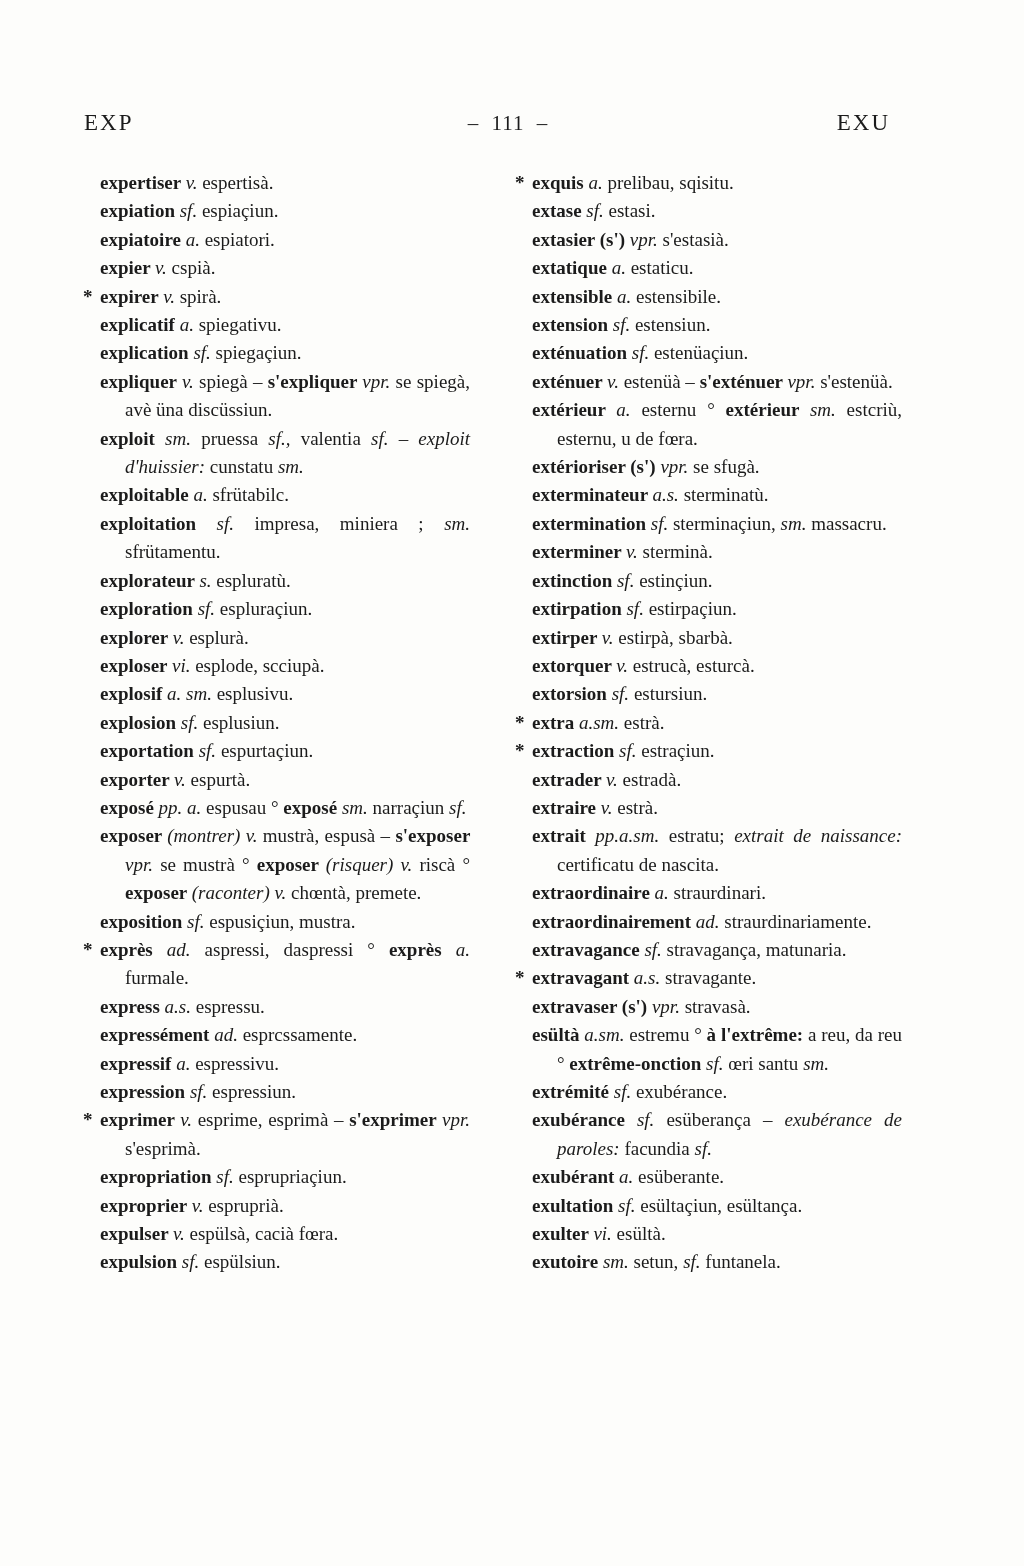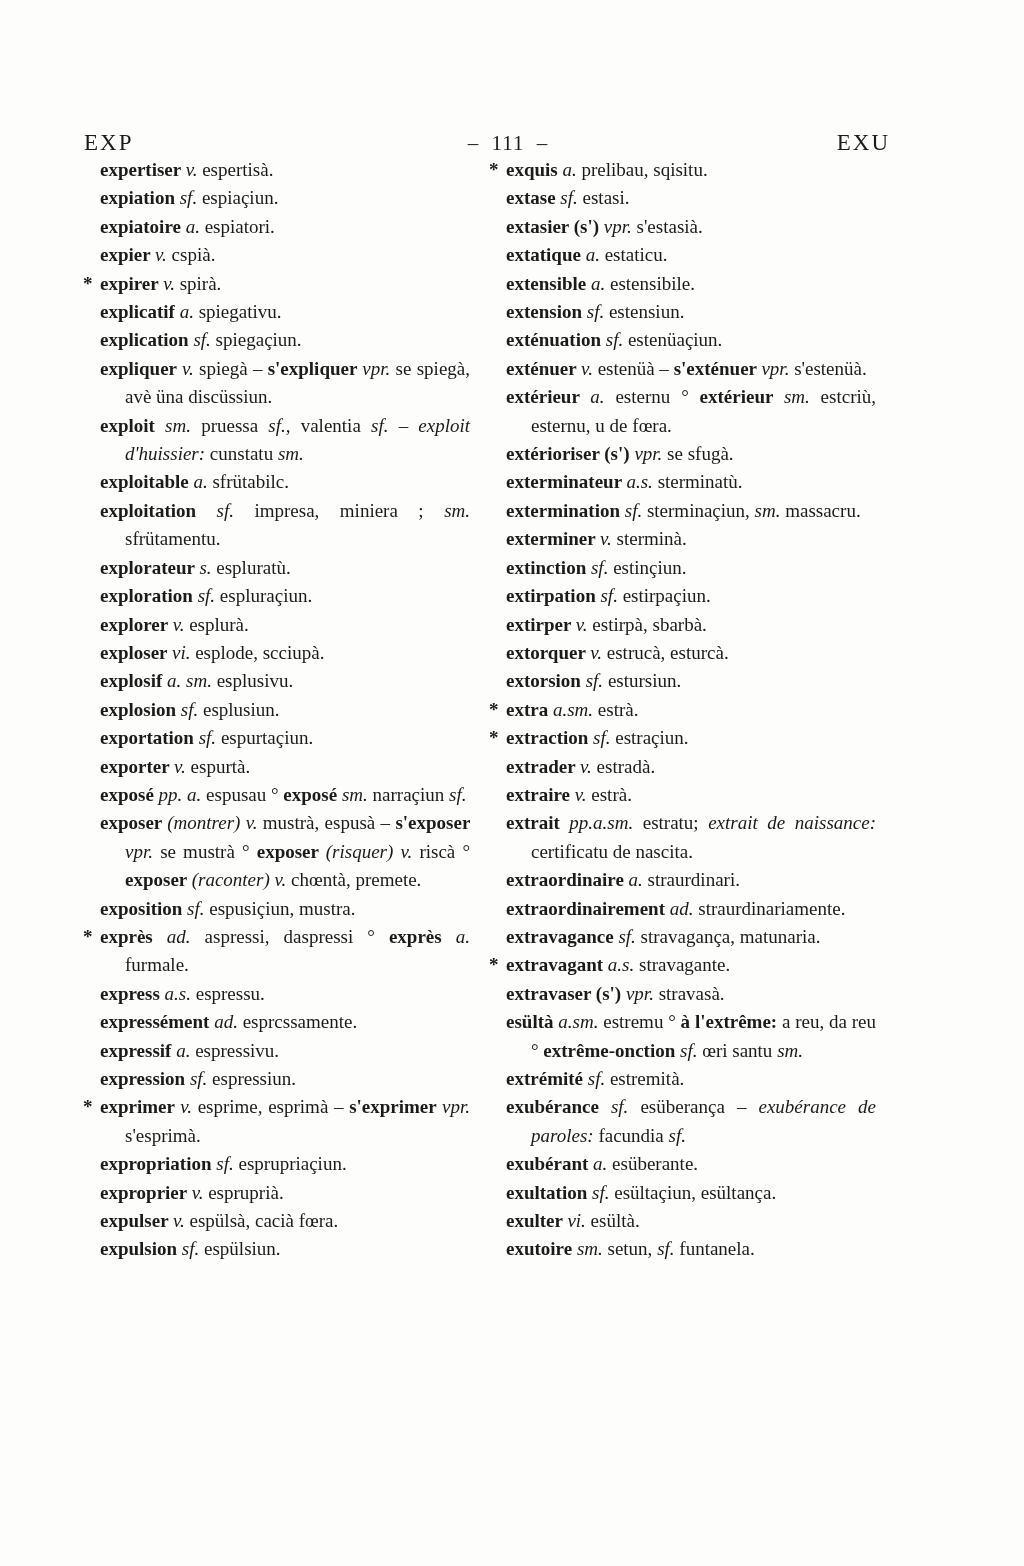--- a/index.html
+++ b/index.html
@@ -10,25 +10,25 @@
     font-family:"Liberation Serif","DejaVu Serif",serif;
     position:relative;
     overflow:hidden;
   }
   .page{position:absolute;inset:0;}
   .header{
     position:absolute;left:84px;top:110px;width:806px;
     display:flex;justify-content:space-between;align-items:baseline;
     font-size:23px;
   }
-  .h-side{letter-spacing:2px;margin-top:20px;}
+  .h-side{letter-spacing:2px;}
   .h-center{letter-spacing:1px;word-spacing:6px;font-size:21px;margin-left:46px;}
   .columns{
-    position:absolute;left:84px;top:156px;
-    display:flex;gap:20px;
+    position:absolute;left:84px;top:169px;
+    display:flex;gap:46px;
   }
   .column{
     width:386px;
     padding-left:16px;
     box-sizing:border-box;
   }
   .entry{
     margin:0;
     font-size:19px;
     line-height:28.4px;
@@ -114,21 +114,21 @@
         <p class="entry"><span class="star">*</span><span class="b">extraction </span><span class="i">sf.</span><span class="r"> estraçiun.</span></p>
         <p class="entry"><span class="b">extrader </span><span class="i">v.</span><span class="r"> estradà.</span></p>
         <p class="entry"><span class="b">extraire </span><span class="i">v.</span><span class="r"> estrà.</span></p>
         <p class="entry"><span class="b">extrait </span><span class="i">pp.a.sm.</span><span class="r"> estratu; </span><span class="i">extrait de naissance:</span><span class="r"> certificatu de nascita.</span></p>
         <p class="entry"><span class="b">extraordinaire </span><span class="i">a.</span><span class="r"> straurdinari.</span></p>
         <p class="entry"><span class="b">extraordinairement </span><span class="i">ad.</span><span class="r"> straurdinaria­mente.</span></p>
         <p class="entry"><span class="b">extravagance </span><span class="i">sf.</span><span class="r"> stravagança, matunaria.</span></p>
         <p class="entry"><span class="star">*</span><span class="b">extravagant </span><span class="i">a.s.</span><span class="r"> stravagante.</span></p>
         <p class="entry"><span class="b">extravaser (s') </span><span class="i">vpr.</span><span class="r"> stravasà.</span></p>
         <p class="entry"><span class="b">esültà </span><span class="i">a.sm.</span><span class="r"> estremu ° </span><span class="b">à l'extrême:</span><span class="r"> a reu, da reu ° </span><span class="b">extrême-onction </span><span class="i">sf.</span><span class="r"> œri santu </span><span class="i">sm.</span></p>
-        <p class="entry"><span class="b">extrémité </span><span class="i">sf.</span><span class="r"> estremità.</span></p>
+        <p class="entry"><span class="b">extrémité </span><span class="i">sf.</span><span class="r"> exubérance.</span></p>
         <p class="entry"><span class="b">exubérance </span><span class="i">sf.</span><span class="r"> esüberança – </span><span class="i">exubéran­ce de paroles:</span><span class="r"> facundia </span><span class="i">sf.</span></p>
         <p class="entry"><span class="b">exubérant </span><span class="i">a.</span><span class="r"> esüberante.</span></p>
         <p class="entry"><span class="b">exultation </span><span class="i">sf.</span><span class="r"> esültaçiun, esültança.</span></p>
         <p class="entry"><span class="b">exulter </span><span class="i">vi.</span><span class="r"> esültà.</span></p>
         <p class="entry"><span class="b">exutoire </span><span class="i">sm.</span><span class="r"> setun, </span><span class="i">sf.</span><span class="r"> funtanela.</span></p>
       </div>
   </div>
 </div>
 
 </body></html>

